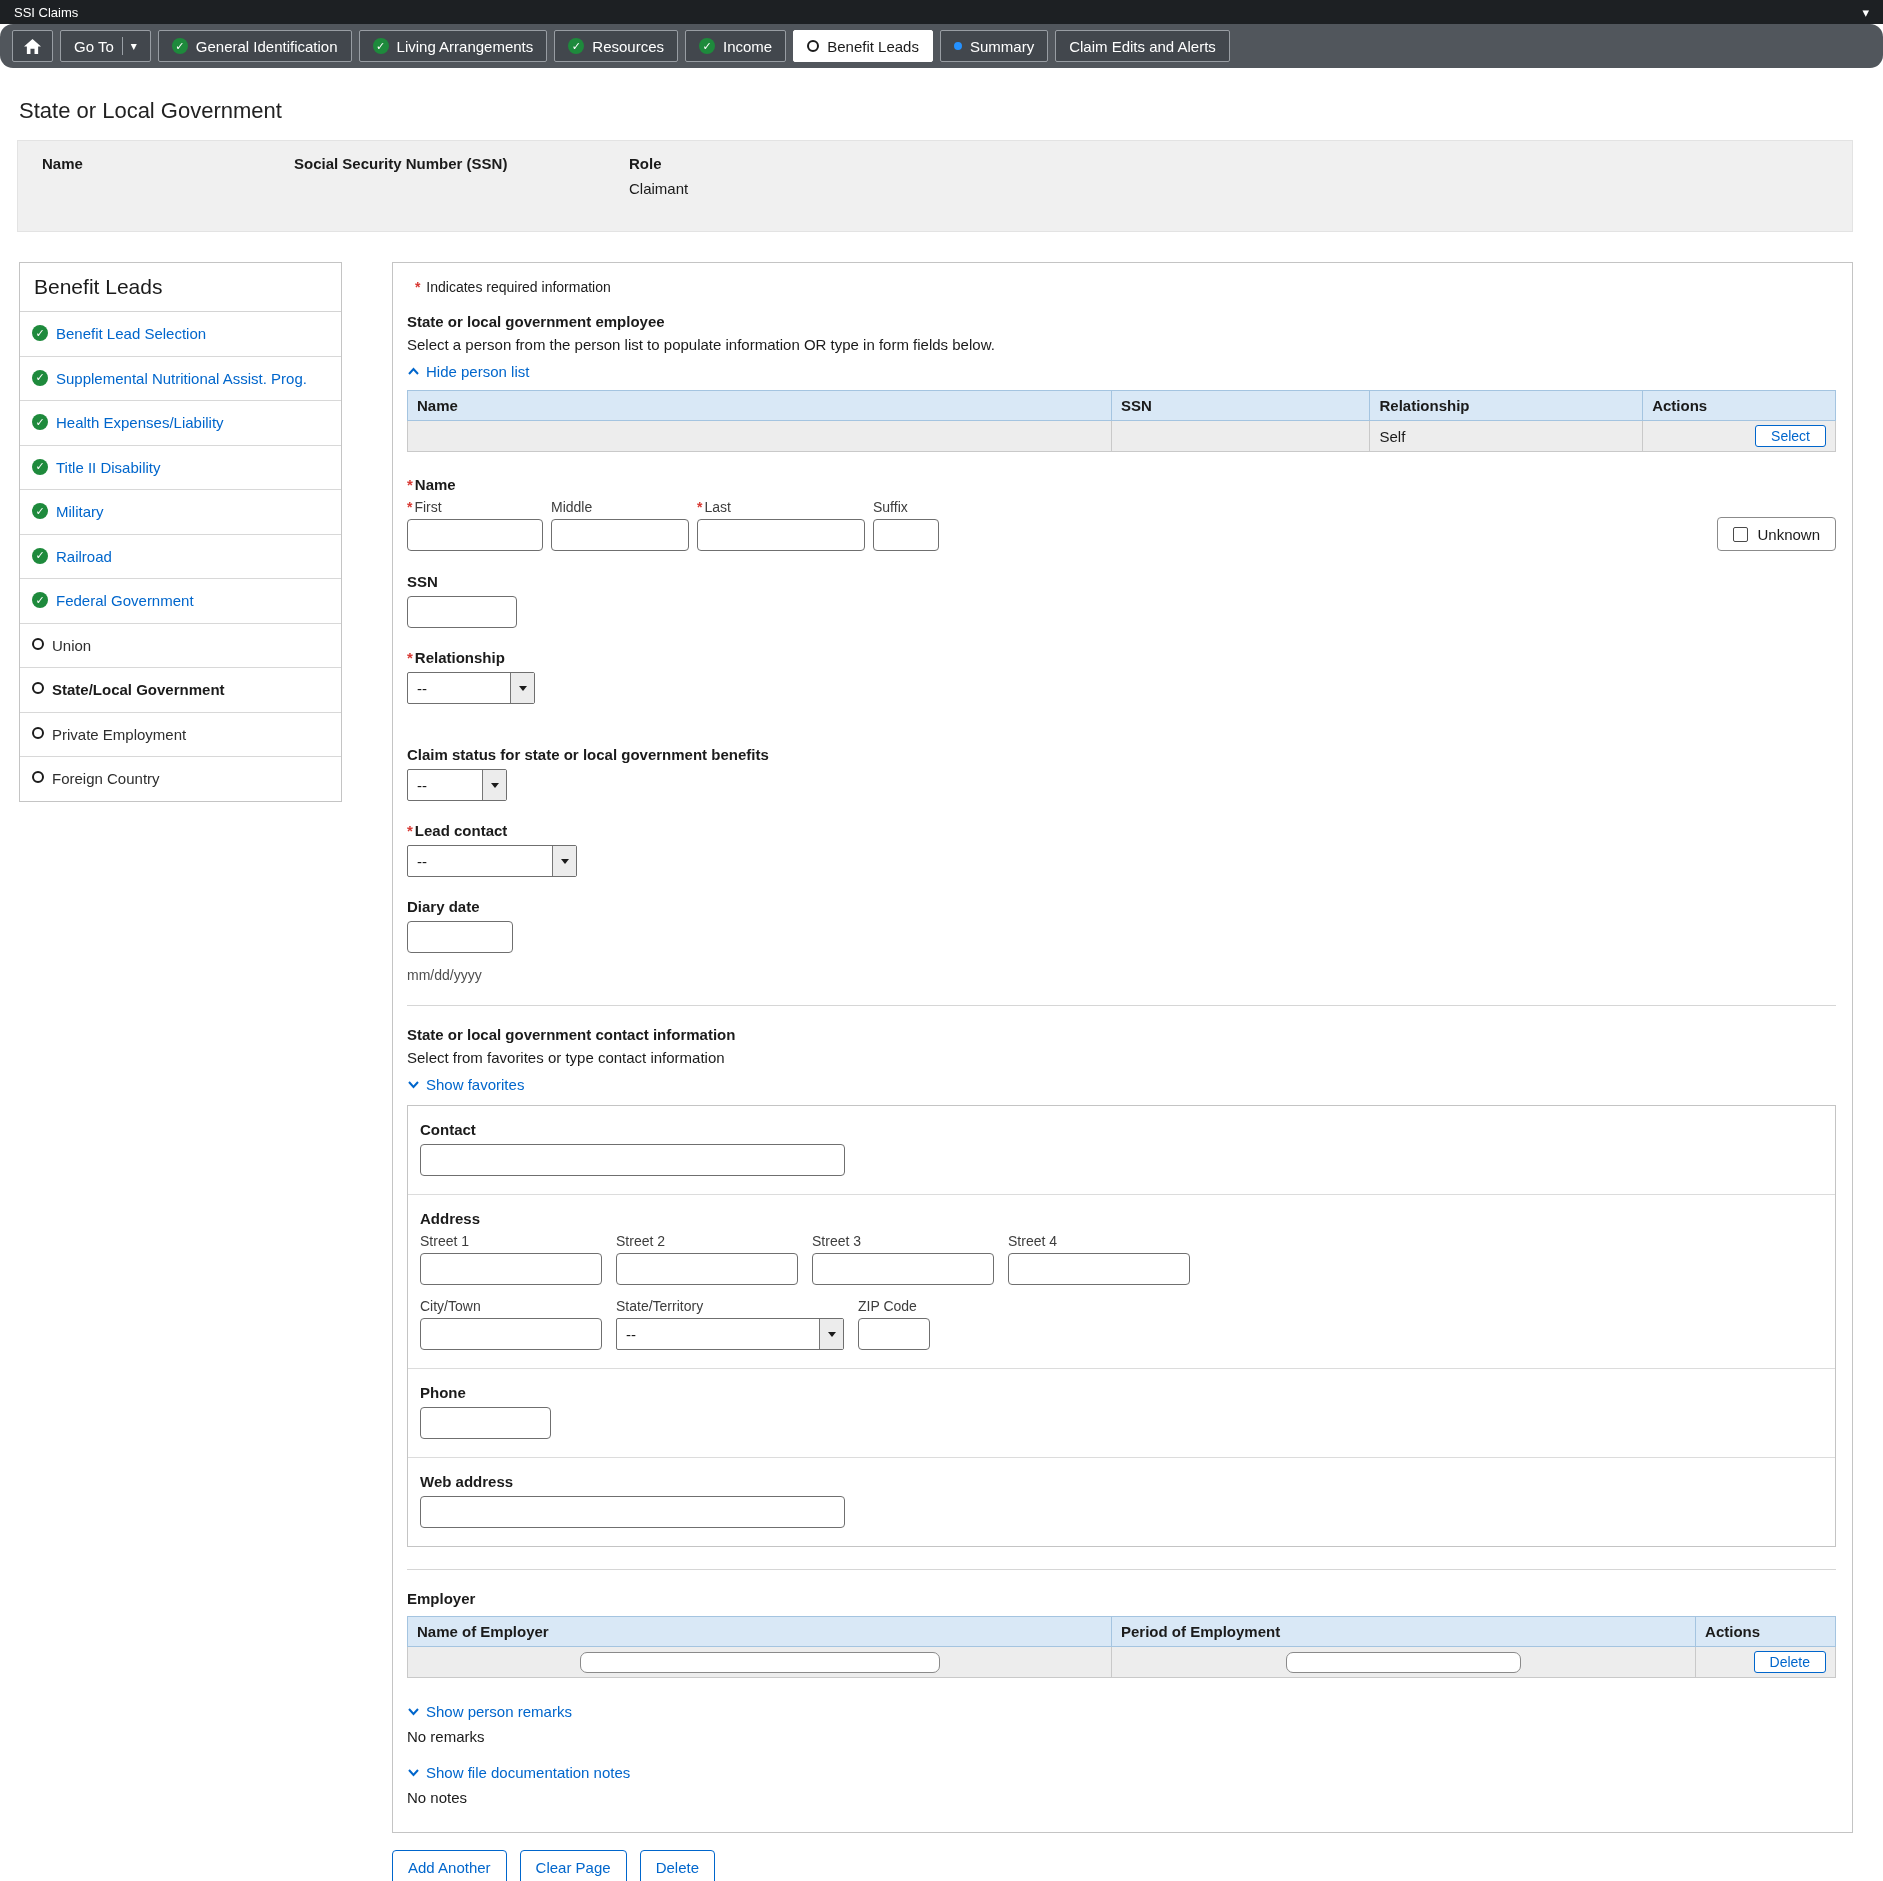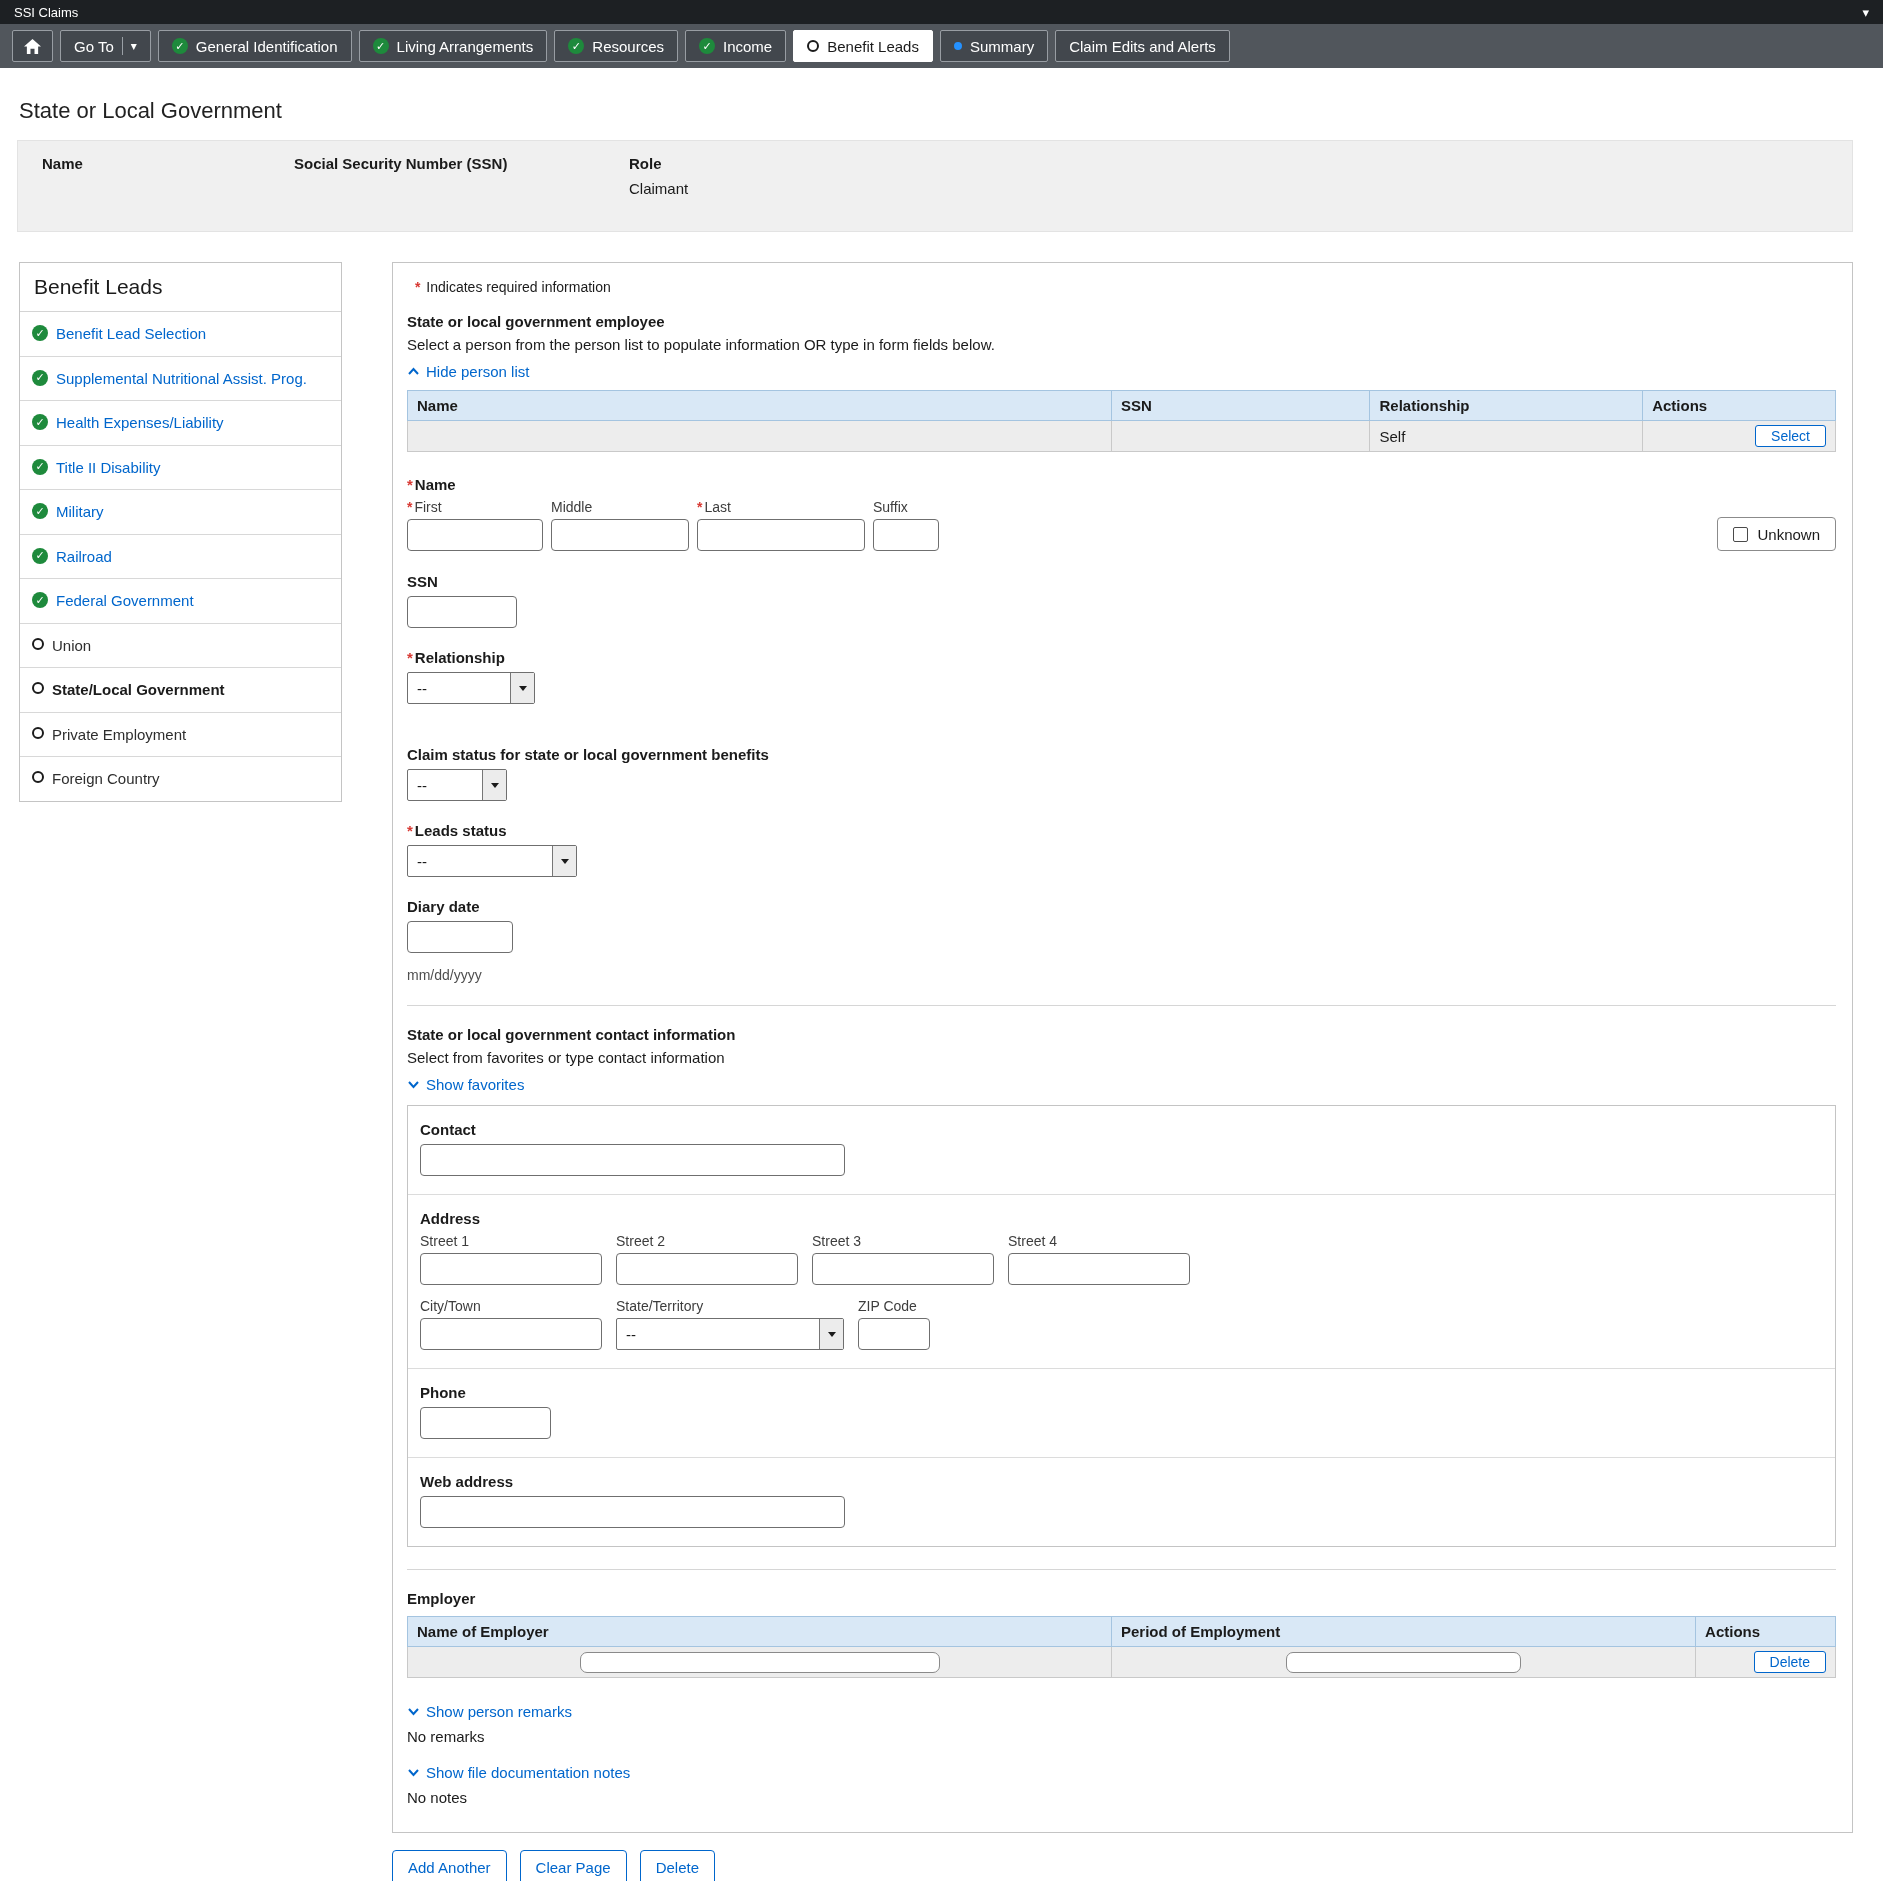--- a/index.html
+++ b/index.html
@@ -10,21 +10,21 @@
   html,body{margin:0;padding:0;}
   body{
     width:1883px;height:1881px;overflow:hidden;background:#ffffff;
     font-family:"Liberation Sans", sans-serif;font-size:15px;color:#1b1b1b;position:relative;
   }
   
   .topbar{height:24px;background:var(--topbar-bg);color:#fff;display:flex;align-items:center;
     justify-content:space-between;padding:0 14px;font-size:13px;}
   .topbar-caret{cursor:pointer;font-size:13px;}
   
-  .navbar{height:44px;background:var(--nav-bg);display:flex;align-items:center;gap:7px;padding:0 12px;}
+  .navbar{height:44px;background:var(--nav-bg);display:flex;align-items:center;gap:7px;padding:0 12px;border-radius:13px;}
   .nav-btn{height:32px;background:#42474d;border:1px solid #989da3;color:#fff;font:inherit;font-size:15px;
     display:inline-flex;align-items:center;gap:8px;padding:0 13px;cursor:pointer;border-radius:2px;white-space:nowrap;}
   .nav-btn.icon-only{padding:0 11px;}
   .nav-btn.active{background:#ffffff;color:#1b1b1b;border-color:#ffffff;}
   .icon-check{width:16px;height:16px;border-radius:50%;background:var(--success);color:#fff;
     display:inline-flex;align-items:center;justify-content:center;font-size:11px;line-height:1;flex:none;}
   .icon-open{width:12px;height:12px;border:2px solid #1b1b1b;border-radius:50%;background:#fff;flex:none;}
   .icon-progress{width:7px;height:7px;border:4px solid #2491ff;border-radius:50%;background:#fff;flex:none;}
   .goto-sep{width:1px;height:18px;background:#9aa0a6;display:inline-block;}
   .caret-sm{font-size:12px;}
@@ -324,21 +324,21 @@
       <div class="fgroup">
         <div class="field-label">Claim status for state or local government benefits</div>
         <div class="select-box" style="width:100px">
           <span>--</span>
           <span class="select-arrow"></span>
         </div>
       </div>
 
       <div class="fgroup">
         <div class="field-label">
-          <span class="star">*</span><span>Leads status</span>
+          <span class="star">*</span><span>Lead contact</span>
         </div>
         <div class="select-box" style="width:170px">
           <span>--</span>
           <span class="select-arrow"></span>
         </div>
       </div>
 
       <div class="fgroup">
         <div class="field-label">Diary date</div>
         <input class="text-input" style="width: 106px;">

